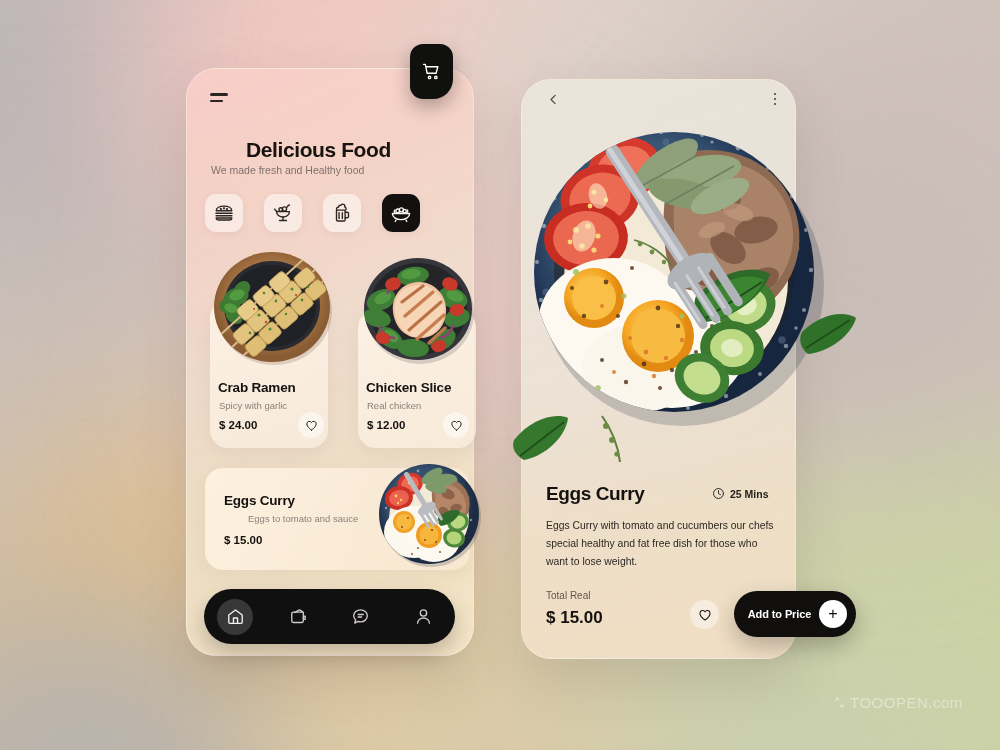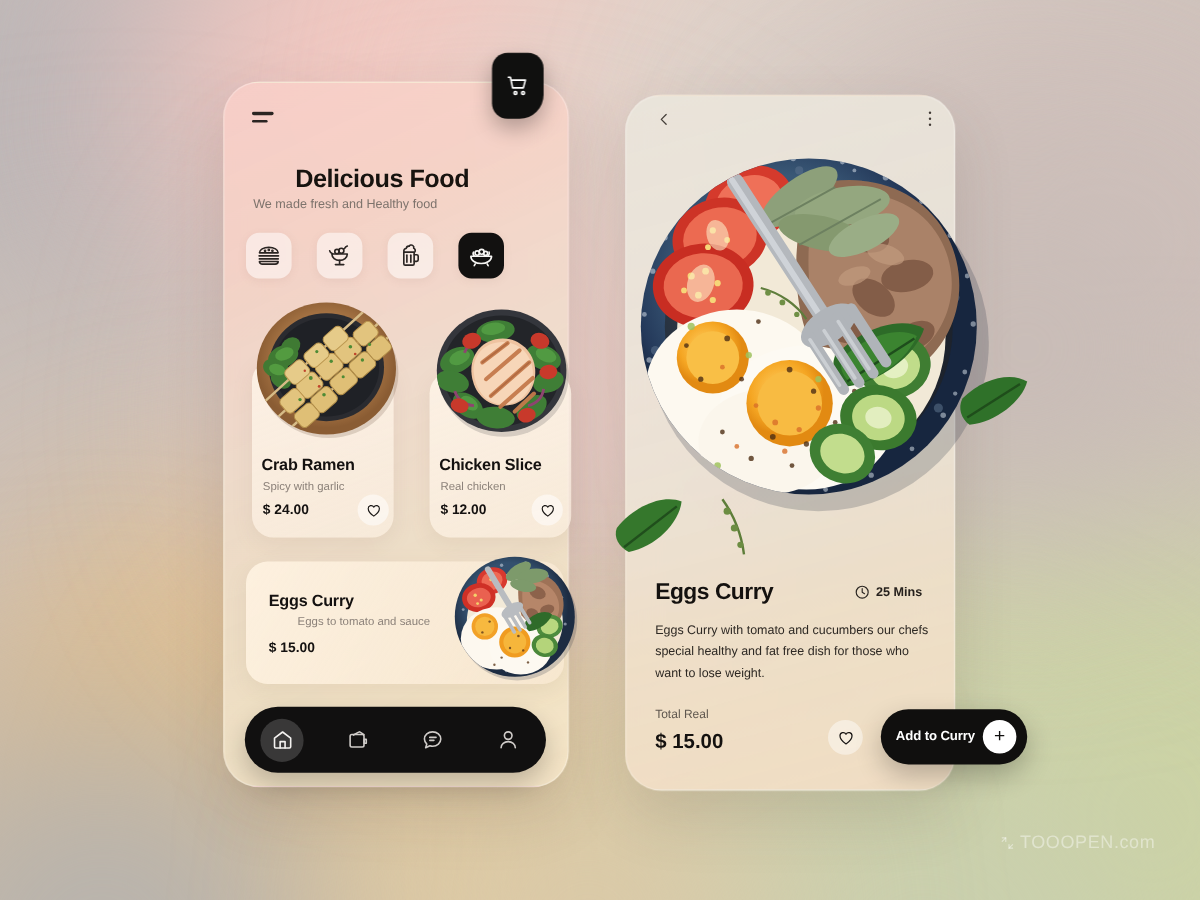--- a/index.html
+++ b/index.html
@@ -871,21 +871,21 @@
 <div class="tp-label">Total Real</div>
 <div class="tp-value">$ 15.00</div>
 
 <div id="fav-btn">
   <svg viewBox="0 0 24 24" fill="none" stroke="#191614" stroke-width="1.8" stroke-linecap="round" stroke-linejoin="round">
     <path d="M12 20.5S3.4 15 3.4 8.9A4.6 4.6 0 0 1 12 6.6a4.6 4.6 0 0 1 8.6 2.3C20.6 15 12 20.5 12 20.5z"></path>
   </svg>
 </div>
 
 <div id="add-cart-btn">
-  <span class="lbl">Add to Curry</span>
+  <span class="lbl">Add to Price</span>
   <span class="plus">+</span>
 </div>
 
 <div id="watermark">
   <svg viewBox="0 0 24 24" fill="none" stroke="rgba(255,255,255,0.45)" stroke-width="1.8" stroke-linecap="round" stroke-linejoin="round">
     <path d="M4 9.5 9.5 4"></path>
       <path d="M4 4h5.5v5.5"></path>
       <path d="M20 14.5 14.5 20"></path>
       <path d="M20 20h-5.5v-5.5"></path>
   </svg>

